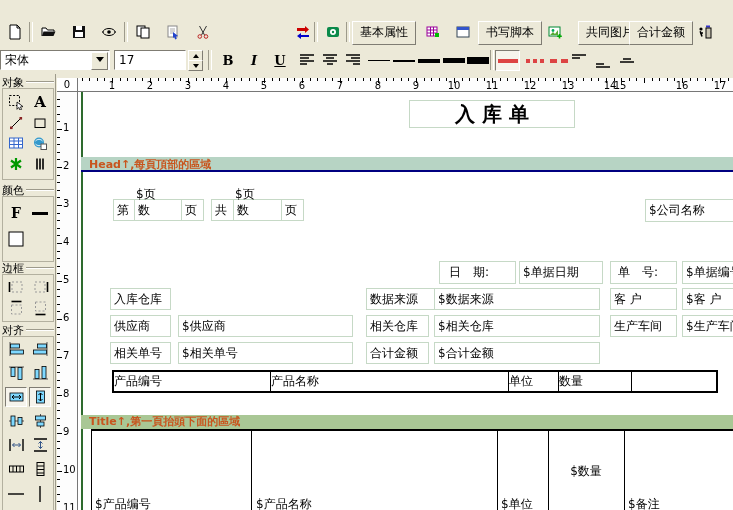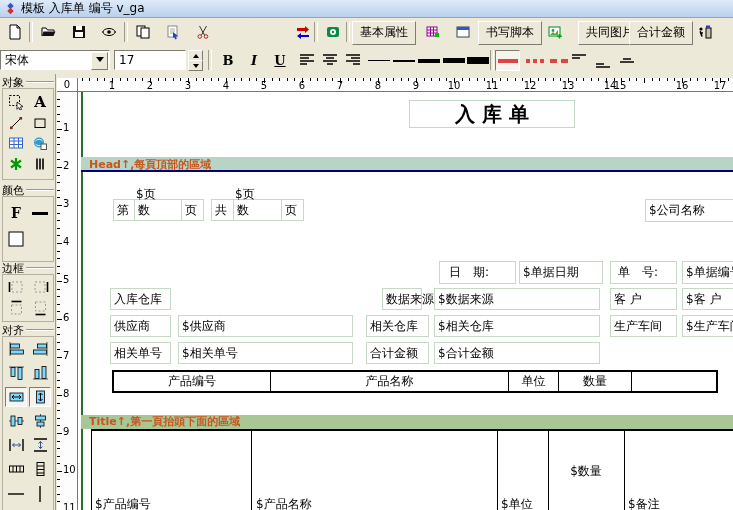--- a/index.html
+++ b/index.html
@@ -50,38 +50,31 @@
   .vruler{position:absolute;left:57px;top:92px;width:21px;height:418px;background:#fdfdfd;border-right:1px solid #777;box-sizing:border-box;overflow:hidden;}
   .vruler i{position:absolute;left:0;height:1px;background:#000;width:3px;}
   .vruler i.vM{width:5px;}
   .vruler b{position:absolute;left:6px;font-weight:normal;font-size:10px;}
   .canvas{position:absolute;left:78px;top:92px;width:655px;height:418px;background:#fff;overflow:hidden;}
   .marginline{position:absolute;left:3px;top:0;width:2px;height:418px;background:#2e6b2e;}
   .band{position:absolute;left:3px;width:652px;height:15px;font-size:11px;font-weight:bold;line-height:15px;padding-left:8px;box-sizing:border-box;}
   .fb{position:absolute;height:22px;border:1px solid #c6d9c6;box-sizing:border-box;line-height:20px;padding-left:3px;white-space:nowrap;overflow:visible;background:#fff;}
   .pgover{position:absolute;top:-16px;left:1px;white-space:nowrap;}
   .htable{position:absolute;left:34px;top:278px;width:606px;height:23px;border:2px solid #000;box-sizing:border-box;display:flex;}
-  .htable div{border-left:1px solid #000;box-sizing:border-box;text-align:center;line-height:19px;overflow:hidden;}
+  .htable div{border-left:1px solid #000;box-sizing:border-box;line-height:19px;overflow:hidden;}
   .htable div:first-child{border-left:none;}
   .dtable{position:absolute;left:13px;top:337px;width:642px;height:81px;border-top:2px solid #000;border-left:1px solid #000;box-sizing:border-box;}
   .dvline{position:absolute;top:0;width:1px;height:79px;background:#000;}
   .cvtext{position:absolute;white-space:nowrap;}
 </style>
 </head>
 <body>
 
 <div class="window">
 
-  <div class="titlebar">
-    <svg width="13" height="13" viewBox="0 0 16 16">
-      <path d="M8 1l4 4-4 4-4-4z" fill="#35c"></path>
-        <path d="M8 7l4 4-4 4-4-4z" fill="#c33"></path>
-    </svg>
-    <span>模板 入库单 编号 v_ga</span>
-  </div>
 
   <div class="tb1">
     <div class="ibtn" style="left:2px">
       <svg width="16" height="16" viewBox="0 0 16 16">
           <path d="M3 1h7l3 3v11H3z" fill="#fff" stroke="#000"></path>
           <path d="M10 1v3h3" fill="none" stroke="#000"></path>
         </svg>
     </div>
     <div class="sep" style="left:29px"></div>
     <div class="ibtn" style="left:36px">
@@ -657,21 +650,21 @@
     <div class="fb" style="left:203px;top:107px;width:23px">页</div>
 
     <div class="fb" style="left:567px;top:107px;width:95px;height:23px">$公司名称</div>
 
     <div class="fb" style="left:361px;top:169px;width:77px;height:23px;padding-left:9px">日　期:</div>
     <div class="fb" style="left:441px;top:169px;width:84px;height:23px">$单据日期</div>
     <div class="fb" style="left:532px;top:169px;width:67px;height:23px;padding-left:7px">单　号:</div>
     <div class="fb" style="left:604px;top:169px;width:60px;height:23px">$单据编号</div>
 
     <div class="fb" style="left:32px;top:196px;width:61px">入库仓库</div>
-    <div class="fb" style="left:304px;top:196px;width:40px">数据来源</div>
+    <div class="fb" style="left:288px;top:196px;width:77px">数据来源</div>
     <div class="fb" style="left:356px;top:196px;width:166px">$数据来源</div>
     <div class="fb" style="left:532px;top:196px;width:67px">客 户</div>
     <div class="fb" style="left:604px;top:196px;width:60px">$客 户</div>
 
     <div class="fb" style="left:32px;top:223px;width:61px">供应商</div>
     <div class="fb" style="left:100px;top:223px;width:175px">$供应商</div>
     <div class="fb" style="left:288px;top:223px;width:63px">相关仓库</div>
     <div class="fb" style="left:356px;top:223px;width:166px">$相关仓库</div>
     <div class="fb" style="left:532px;top:223px;width:67px">生产车间</div>
     <div class="fb" style="left:604px;top:223px;width:60px">$生产车间</div>

